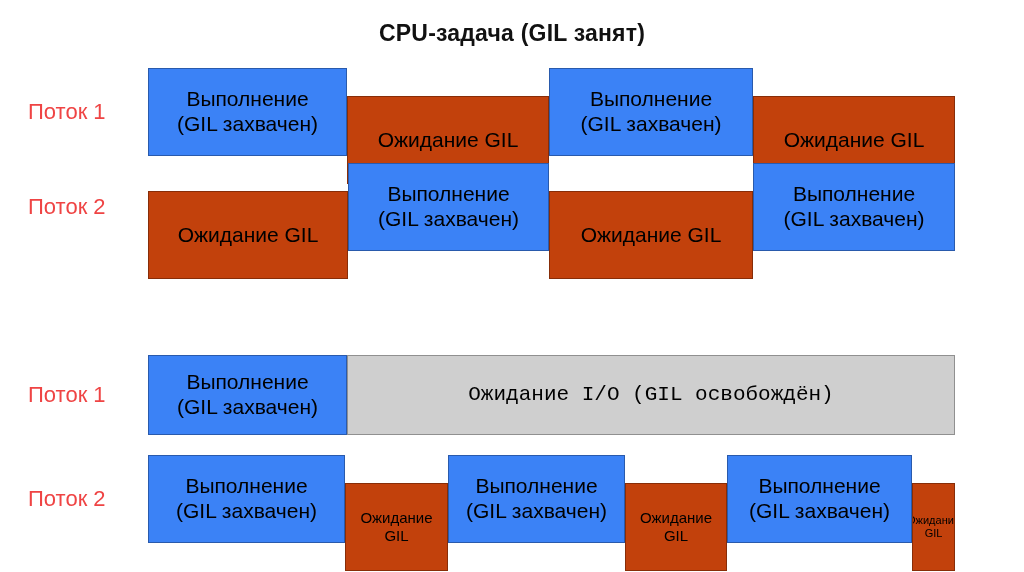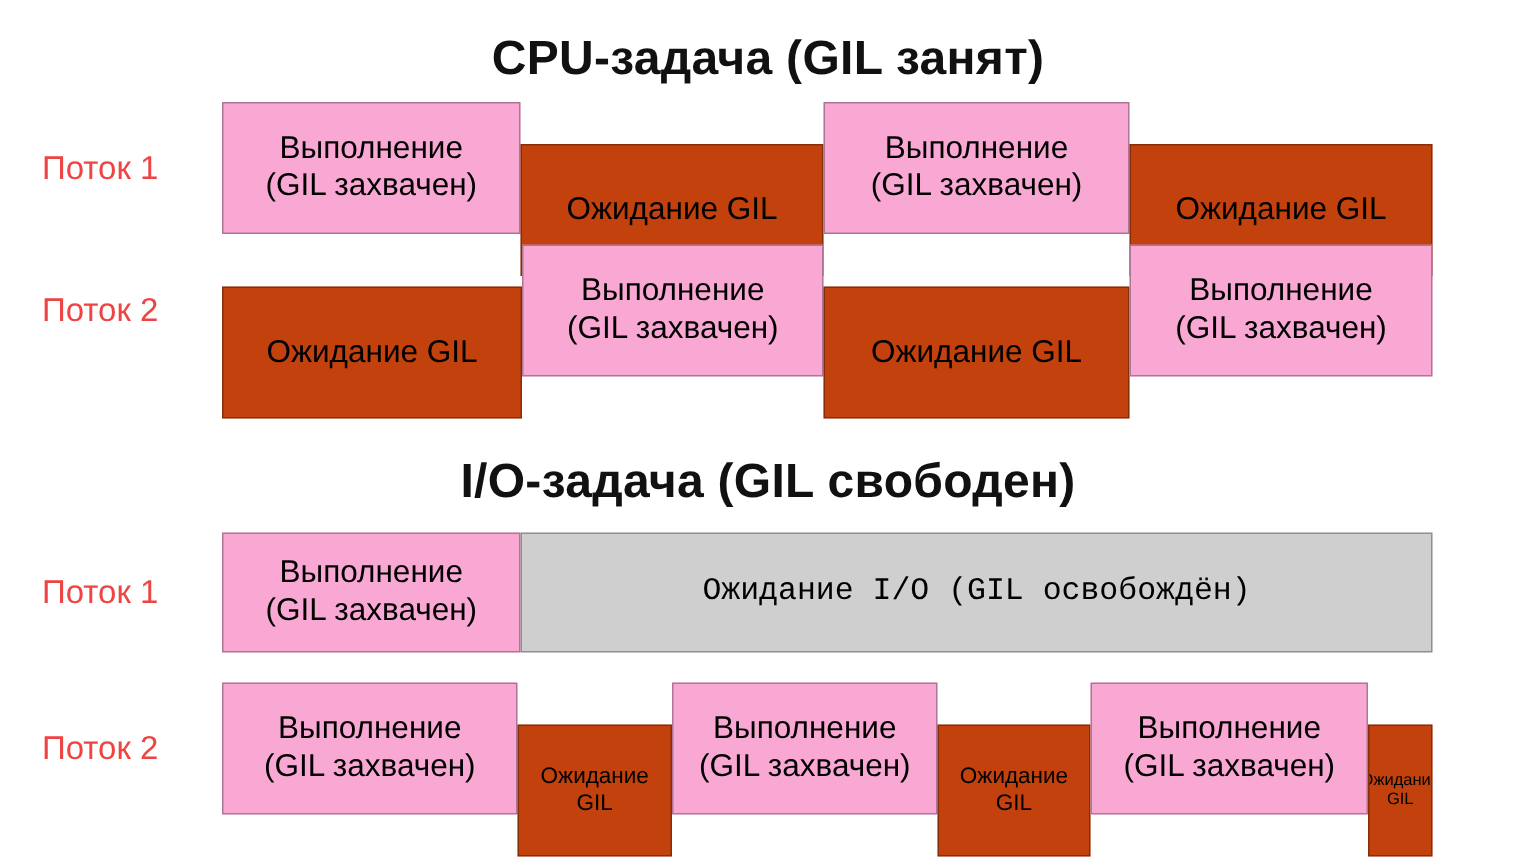--- a/index.html
+++ b/index.html
@@ -20,21 +20,21 @@
     width: 1024px;
     height: 572px;
   }
 
   
   .section-title {
     position: absolute;
     left: 0;
     width: 1024px;
     text-align: center;
-    font-size: 32px;
+    font-size: 23px;
     font-weight: bold;
     letter-spacing: 0.2px;
     color: #111111;
     white-space: nowrap;
   }
   #title-cpu { top: 20px; }
   #title-io  { top: 302px; }
 
   
   .row {
@@ -81,21 +81,21 @@
     display: flex;
     flex-direction: column;
     align-items: center;
     justify-content: center;
     text-align: center;
     line-height: 1.18;
     overflow: hidden;
   }
   .block .ln { display: block; white-space: nowrap; }
 
-  .block.green { background: #f9a8d4; }
+  .block.green { background: #3b82f6; }
   .block.red   { background: #c2410c; margin-top: 28px; }
   .block.gray  { background: #CFCFCF; font-family: Liberation Mono, monospace; }
 
   .block.sz-lg  { font-size: 21px; }
   .block.sz-sm  { font-size: 15px; }
   .block.sz-xs  { font-size: 11px; }
 </style>
 </head>
 <body>
 
@@ -136,21 +136,20 @@
       <div class="block red sz-lg" style="left:401px;width:204px;">
         <span class="ln">Ожидание GIL</span>
       </div>
       <div class="block green sz-lg" style="left:605px;width:202px;">
         <span class="ln">Выполнение</span>
         <span class="ln">(GIL захвачен)</span>
       </div>
     </div>
   </div>
 
-  <div class="section-title" id="title-io">I/O-задача (GIL свободен)</div>
 
   <div class="row" id="row-io-1">
     <div class="row-label">Поток 1</div>
     <div class="track">
       <div class="block green sz-lg" style="left:0px;width:199px;">
         <span class="ln">Выполнение</span>
         <span class="ln">(GIL захвачен)</span>
       </div>
       <div class="block gray sz-lg" style="left:199px;width:608px;">
         <span class="ln">Ожидание I/O (GIL освобождён)</span>

